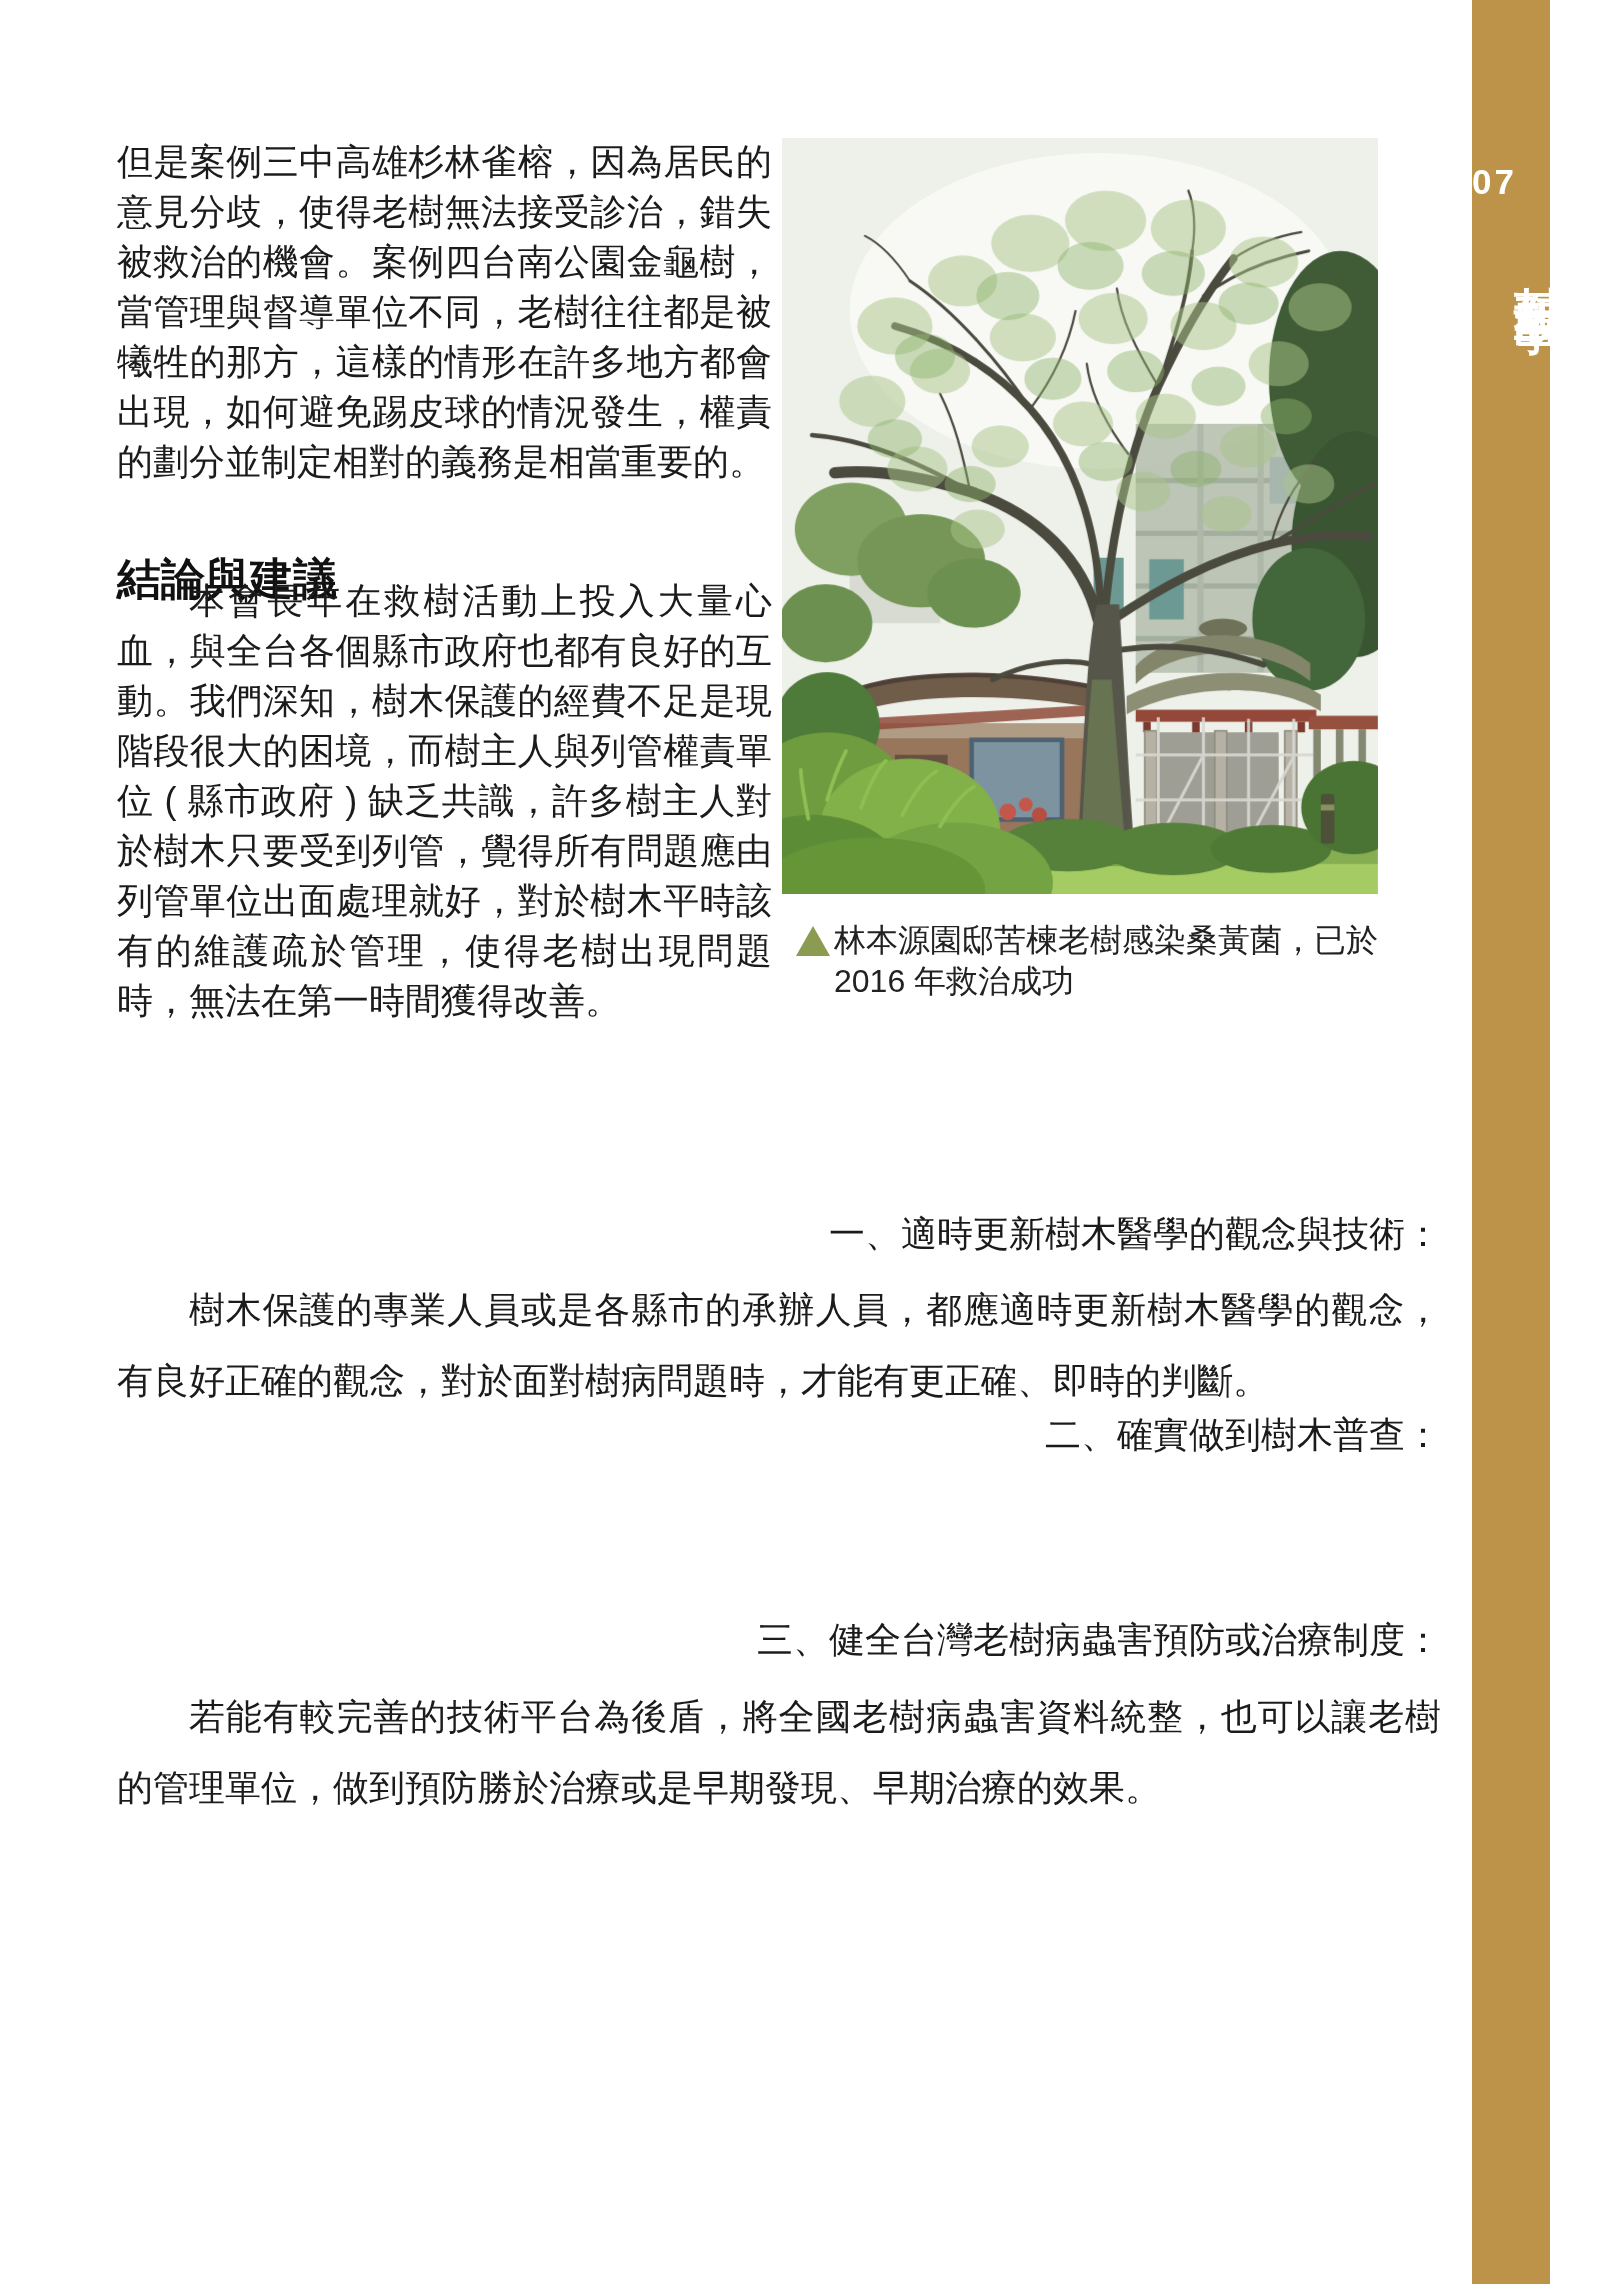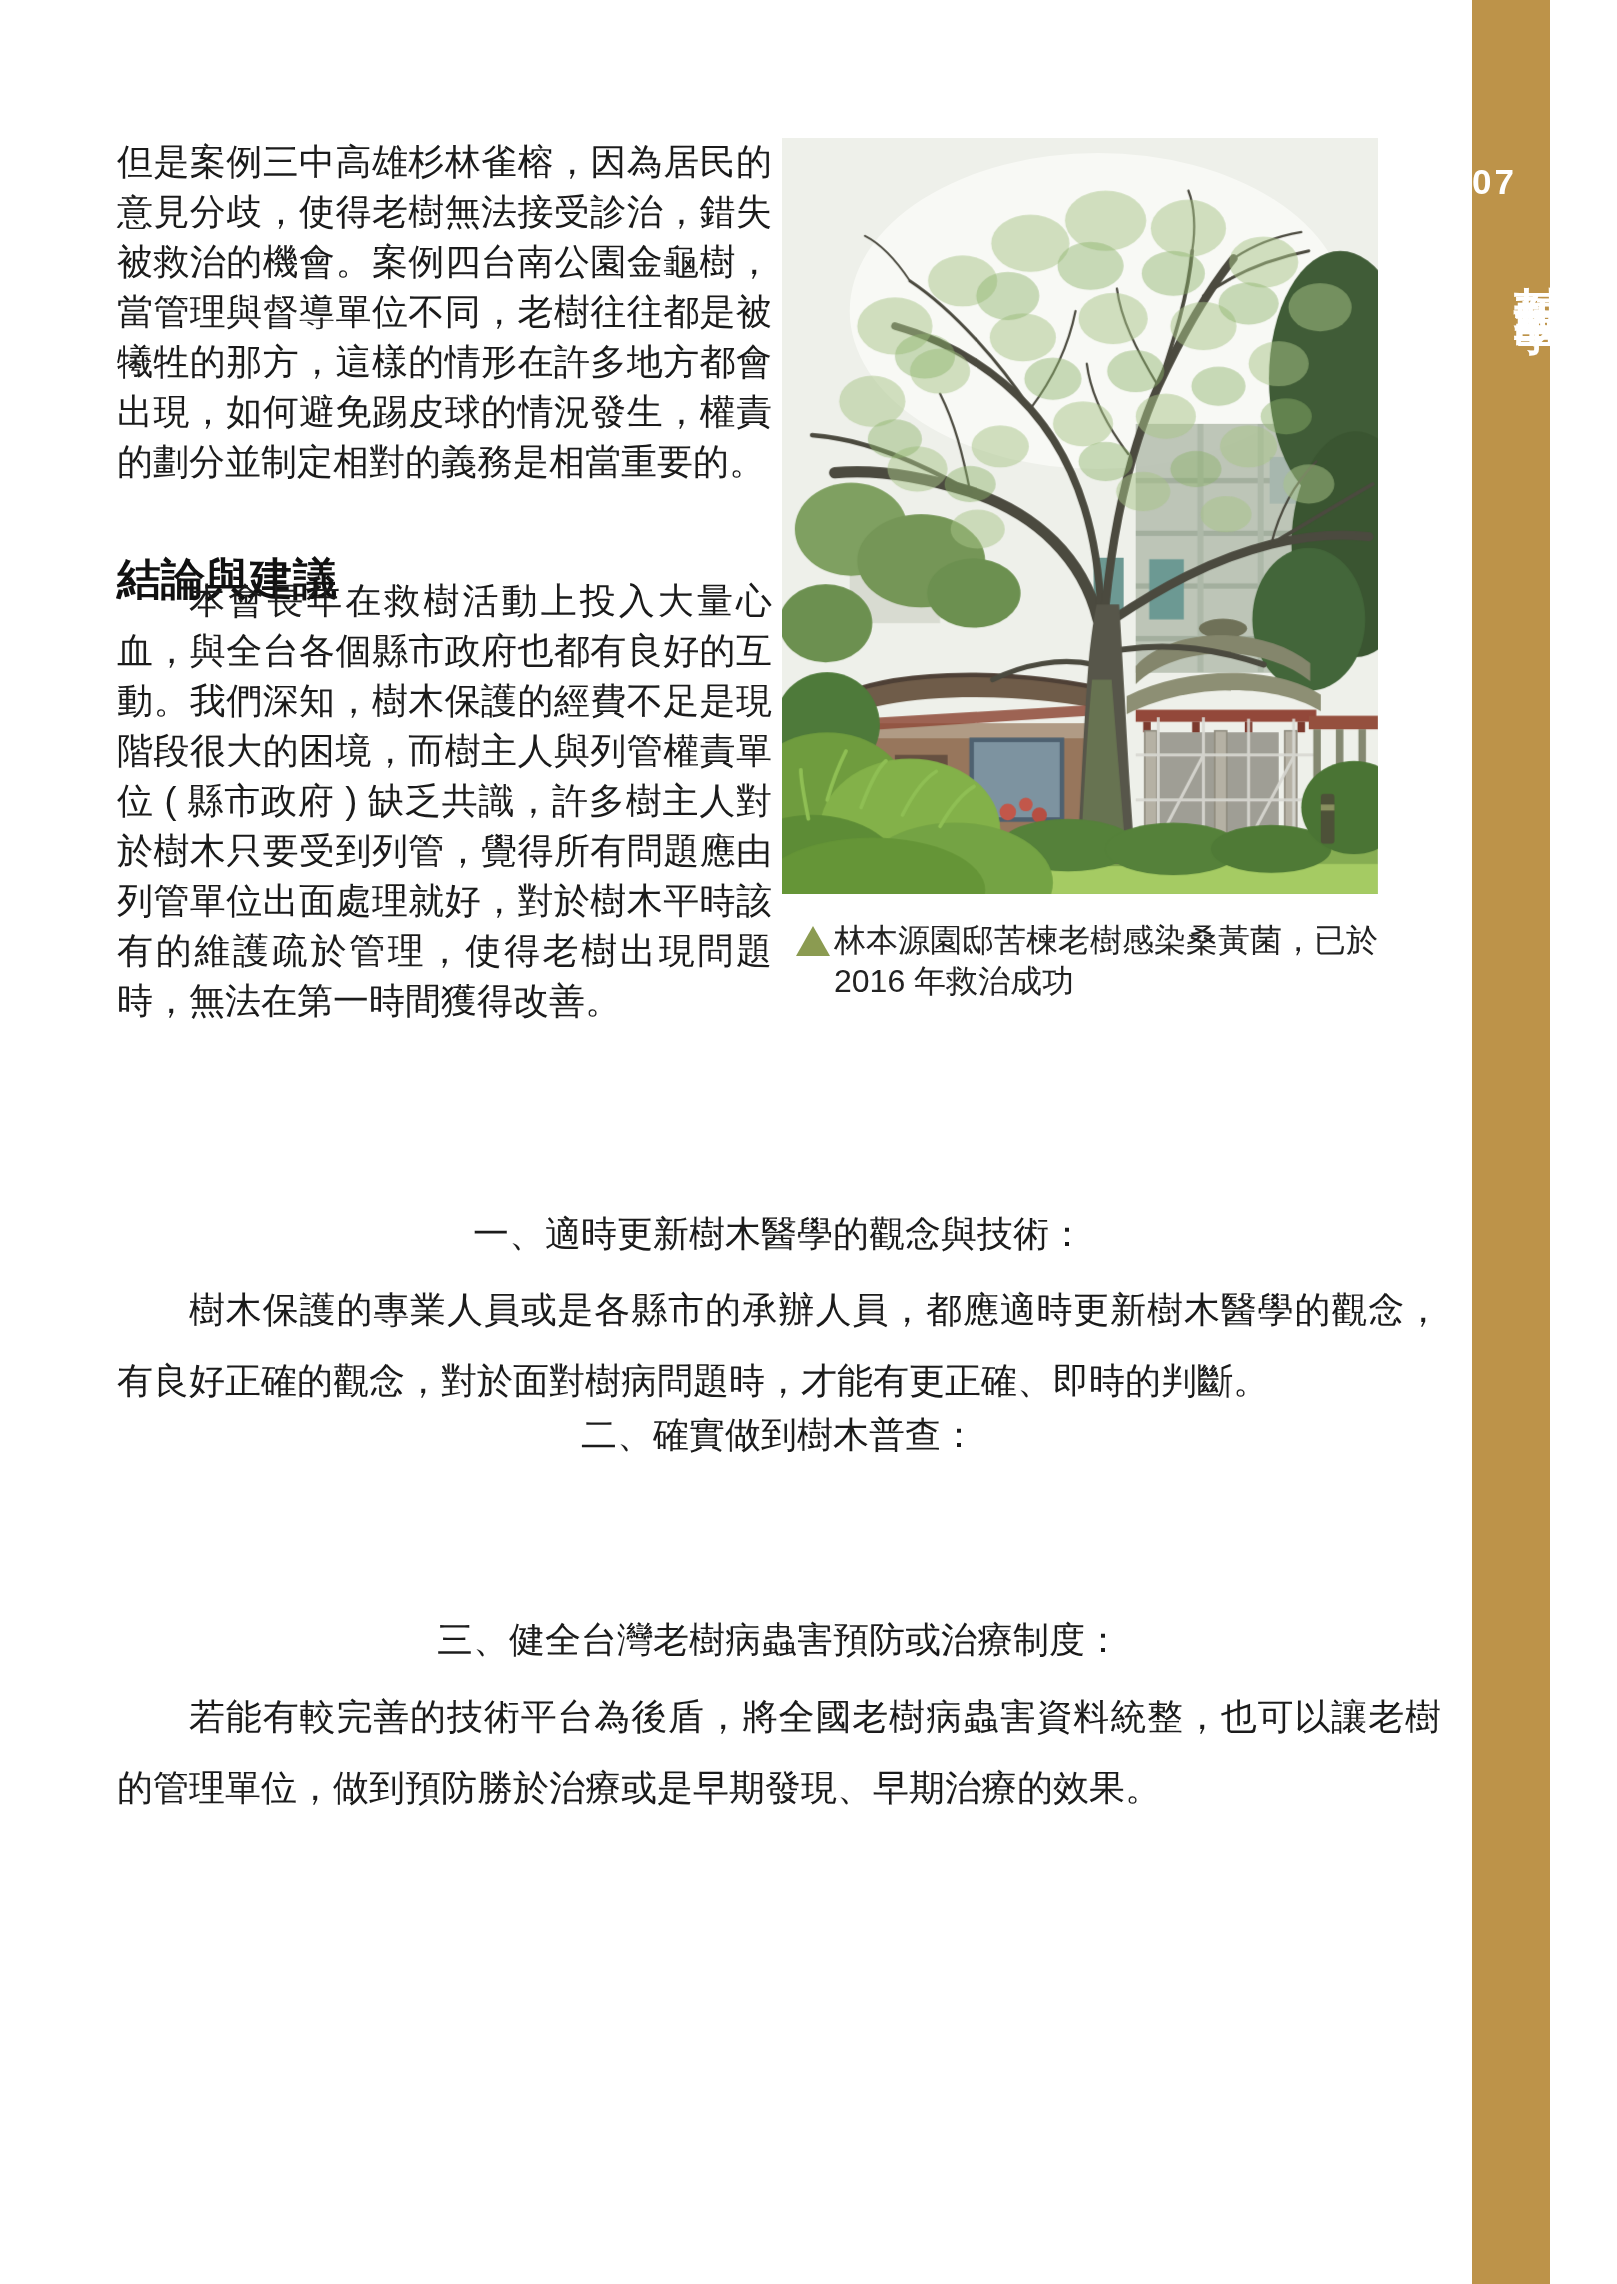--- a/index.html
+++ b/index.html
@@ -26,21 +26,21 @@
 
   
   .caption{position:absolute;left:796px;top:920px;width:632px;display:flex;gap:4px;color:#222;}
   .tri{width:0;height:0;border-left:17.3px solid transparent;border-right:17.3px solid transparent;
        border-bottom:30px solid #8b9b51;margin-top:6px;flex:none;}
   .caption-text{font-size:32px;line-height:41px;}
 
   
   .wide{position:absolute;left:117px;width:1324px;font-size:36px;line-height:71px;
         text-align:justify;text-justify:inter-ideograph;}
-  .noj{text-align:center;}
+  .noj{text-align:right;}
   .ind{text-indent:2em;}
   .bodyp{top:1073px;}
   .sh1{top:1198px;}
   .sp1{top:1274px;}
   .sh2{top:1399px;}
   .sp2{top:1479px;}
   .sh3{top:1604px;}
   .sp3{top:1681px;}
 </style>
 </head>

